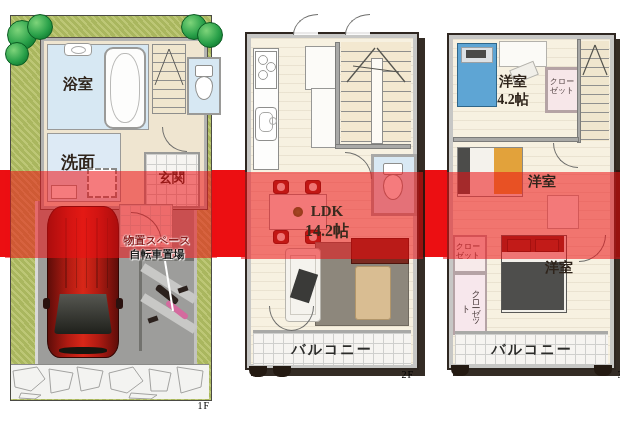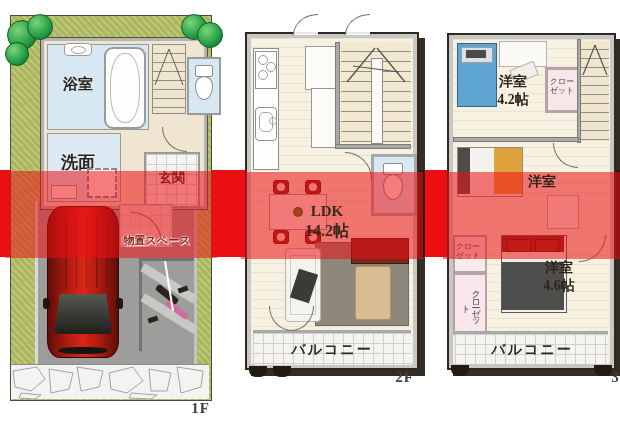--- a/index.html
+++ b/index.html
@@ -21,21 +21,21 @@
   .plan3{left:447px;top:33px;width:165px;height:333px;}
   .innerfloor{position:absolute;inset:4px;background:#f7f1e1;
       background-image:repeating-linear-gradient(180deg,rgba(140,120,90,.12) 0 1px,transparent 1px 9px);}
   .wall{position:absolute;background:#a9a9a7;box-shadow:0 0 0 1px #7c7c7a inset;}
   .tilegrid{background-color:#f6f4f1;
       background-image:linear-gradient(#cfcfcd 1px,transparent 1px),linear-gradient(90deg,#cfcfcd 1px,transparent 1px);
       background-size:10px 10px;}
   .stairs{background:repeating-linear-gradient(180deg,#f3e8d0 0 9px,#8e8e8c 9px 10px);}
   .stairsV{background:repeating-linear-gradient(180deg,#f0e6ce 0 8px,#90908e 8px 9px);}
   .room-label{color:#2f241b;font-weight:600;text-align:center;line-height:1.25;}
-  .floor-label{position:absolute;z-index:30;font-weight:bold;font-size:15px;color:#404040;letter-spacing:1px;}
+  .floor-label{position:absolute;z-index:30;font-weight:normal;font-size:10px;color:#000000;letter-spacing:1px;}
   .arc{position:absolute;background:rgba(255,255,255,.9);border:1.4px solid #6e6e6c;}
   .smalltext{font-size:8px;line-height:1.1;color:#4a3b3b;text-align:center;}
   .tree{position:absolute;border-radius:50%;border:1px solid #0b5c22;
         background:radial-gradient(circle at 35% 32%,#7ed47a,#2aa14a 55%,#0f7a30 85%);}
   .chair{position:absolute;width:14px;height:12px;background:#8e2318;border:1px solid #5b130c;border-radius:3px;}
   .chair .seat{position:absolute;left:3px;top:2px;width:8px;height:8px;border-radius:50%;background:#f2efe8;}
   .foot{position:absolute;width:18px;height:11px;background:#241a12;border-radius:0 0 7px 7px;}
   .callout{position:absolute;text-align:center;font-weight:bold;
            text-shadow:0 0 2px #fff,0 0 2px #fff,1px 1px 1px #fff;}
 </style>
@@ -116,20 +116,21 @@
     <div class="abs" style="left:128px;top:242px;width:52px;height:90px;border-left:3px solid #72726e;border-top:3px solid #72726e;">
       <div class="abs" style="left:-4px;top:18px;width:62px;height:9px;background:#c8c8c6;transform:rotate(32deg);"></div>
       <div class="abs" style="left:-4px;top:48px;width:62px;height:9px;background:#c8c8c6;transform:rotate(32deg);"></div>
       <div class="abs" style="left:12px;top:30px;width:26px;height:7px;background:#2b211d;transform:rotate(38deg);border-radius:3px;"></div>
       <div class="abs" style="left:22px;top:46px;width:26px;height:6px;background:#d46a9e;transform:rotate(38deg);border-radius:3px;"></div>
       <div class="abs" style="left:36px;top:26px;width:10px;height:5px;background:#2b211d;transform:rotate(-20deg);"></div>
       <div class="abs" style="left:6px;top:56px;width:10px;height:5px;background:#2b211d;transform:rotate(-20deg);"></div>
     </div>
 
     <div class="callout" style="left:100px;top:217px;width:92px;font-size:11px;color:#8c1f1f;z-index:45;">物置スペース</div>
+    <div class="callout" style="left:100px;top:231px;width:92px;font-size:11px;color:#161616;z-index:45;">自転車置場</div>
     <svg class="abs" width="20" height="50" style="left:148px;top:245px;z-index:44;">
         <line x1="6" y1="0" x2="14" y2="50" stroke="#ffffff" stroke-width="2"></line>
       </svg>
 
     <div class="tree" style="left:-4px;top:4px;width:28px;height:28px;"></div>
     <div class="tree" style="left:16px;top:-2px;width:24px;height:24px;"></div>
     <div class="tree" style="left:-6px;top:26px;width:22px;height:22px;"></div>
     <div class="tree" style="left:170px;top:-2px;width:24px;height:24px;"></div>
     <div class="tree" style="left:186px;top:6px;width:24px;height:24px;"></div>
 
@@ -269,21 +270,20 @@
     </div>
 
     <div class="abs" style="left:52px;top:200px;width:64px;height:76px;border:1px solid #5a5a58;background:#f2f0ea;">
       <div class="abs" style="left:0;top:0;width:62px;height:16px;background:#7c241c;"></div>
       <div class="abs" style="left:5px;top:3px;width:22px;height:11px;background:#8e2a20;border:1px solid #4e120c;"></div>
       <div class="abs" style="left:33px;top:3px;width:22px;height:11px;background:#8e2a20;border:1px solid #4e120c;"></div>
       <div class="abs" style="left:0;top:26px;width:62px;height:48px;background:#4e4e4c;"></div>
     </div>
     <div class="room-label abs" style="left:78px;top:224px;width:64px;z-index:45;">
       <div style="font-size:14px;">洋室</div>
-      <div style="font-size:14px;">4.6帖</div>
     </div>
     <div class="arc" style="left:130px;top:200px;width:26px;height:26px;border-radius:0 0 100% 0;border-top:none;border-left:none;background:transparent;"></div>
 
     <div class="abs tilegrid" style="left:6px;top:296px;width:153px;height:30px;border-top:3px solid #a9a9a7;">
       <div class="room-label abs" style="left:22px;top:7px;width:110px;font-size:14px;letter-spacing:2px;color:#2b2b29;">バルコニー</div>
     </div>
     <div class="foot" style="left:2px;top:330px;"></div>
     <div class="foot" style="right:2px;top:330px;"></div>
 
     <div class="veil" style="top:137px;background:rgba(236,15,18,0.55);"></div>

